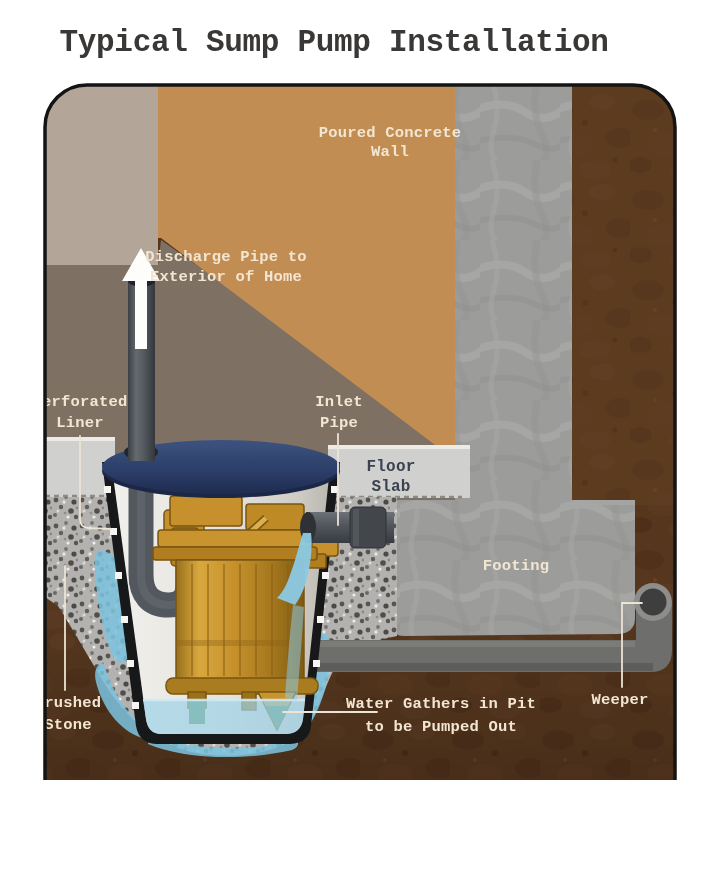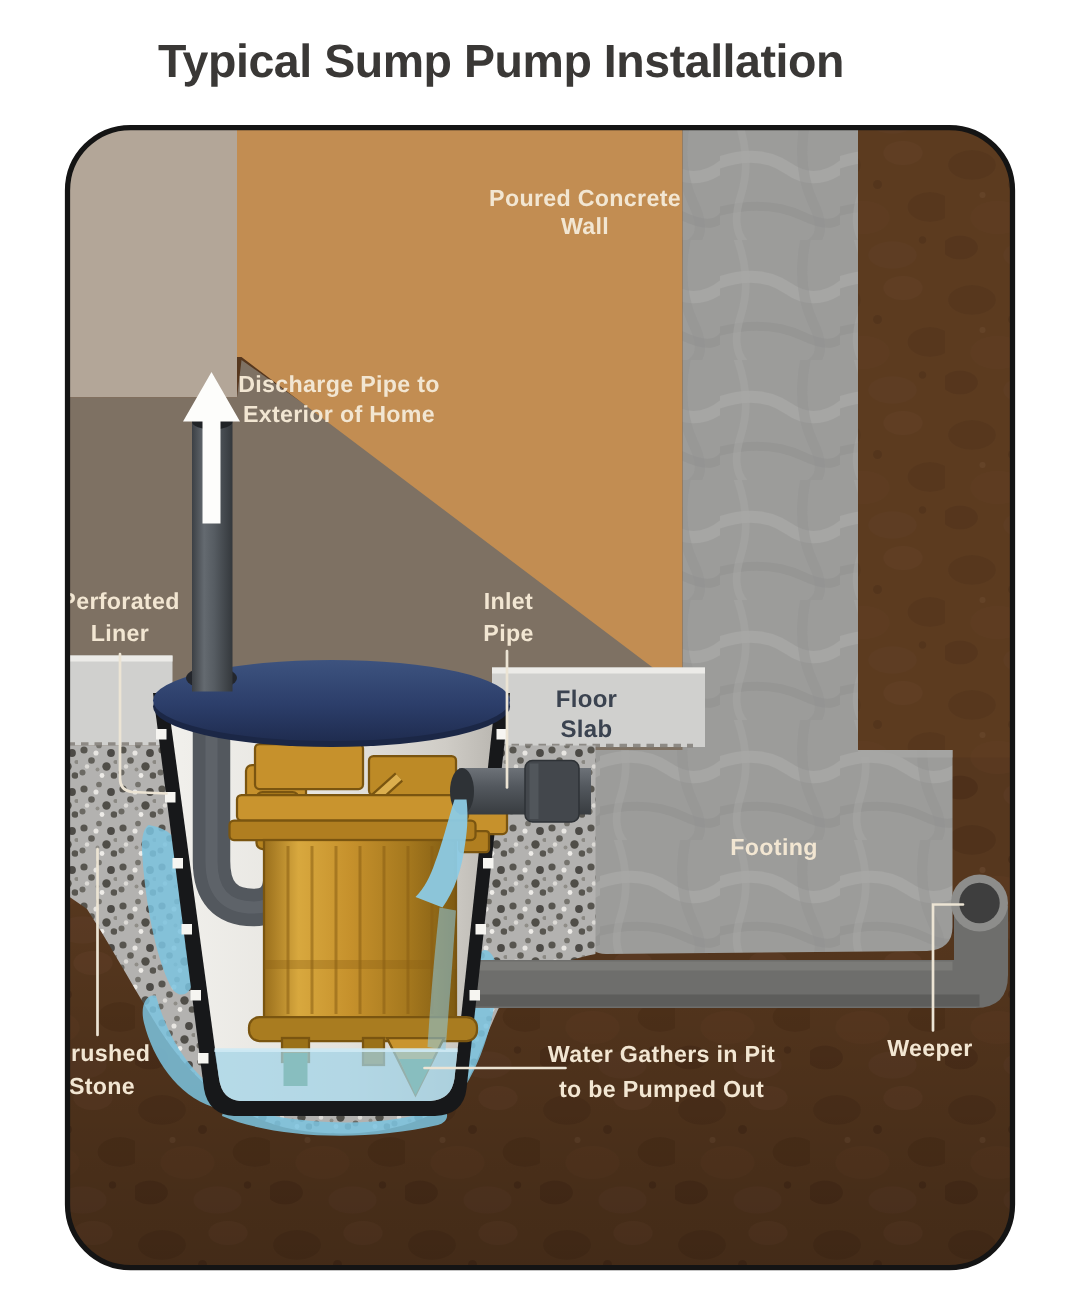--- a/index.html
+++ b/index.html
@@ -1,17 +1,17 @@
 <!DOCTYPE html>
 <html><head>
 <meta charset="utf-8">
 <style>
   html,body{margin:0;padding:0;background:#ffffff;}
-  .page{position:relative;width:720px;height:873px;background:#ffffff;overflow:hidden;
-        font-family:Liberation Sans, sans-serif;}
+  .page{position:relative;width:720px;height:780px;background:#ffffff;overflow:hidden;
+        font-family:Liberation Mono, monospace;}
   .page svg{position:absolute;left:0;top:0;}
   .title{fill:#3a3836;font-weight:bold;font-size:31px;letter-spacing:-0.3px;}
   .lbl{fill:#f2e6d2;font-weight:bold;font-size:15.5px;letter-spacing:0.2px;}
   .lbl-dark{fill:#3b4350;font-weight:bold;font-size:16px;letter-spacing:0.2px;}
   text{text-anchor:middle;}
   .leader{stroke:#ece4d4;stroke-width:1.8;fill:none;stroke-linecap:round;}
 </style>
 </head>
 <body>
 

